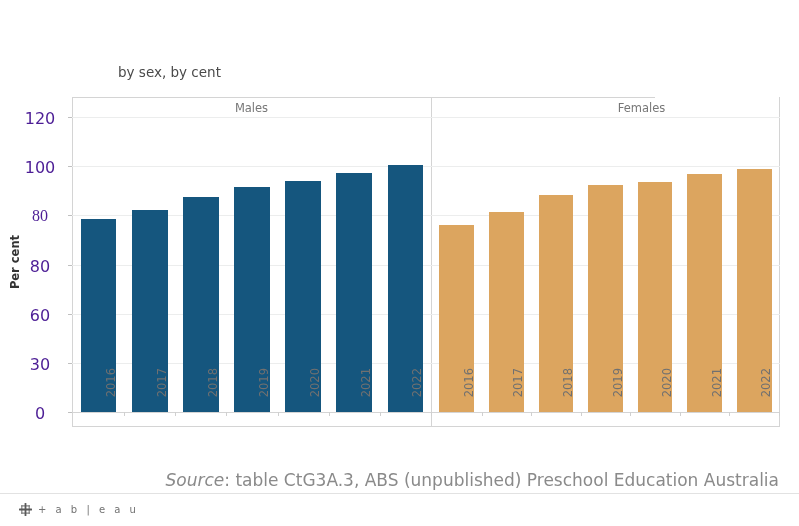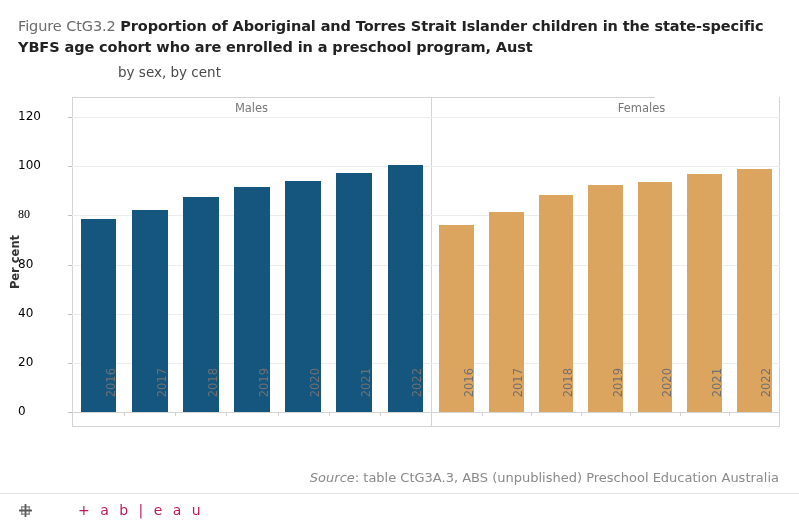--- a/index.html
+++ b/index.html
@@ -120,23 +120,23 @@
     width: 708px;
     height: 1px;
     background: #eceded;
   }
 
   
   .y-tick {
     position: absolute;
     right: 0;
     width: 44px;
-    text-align: left;
-    font-size: 12px;
-    color: #000000;
+    text-align: center;
+    font-size: 16px;
+    color: #4c1d95;
     transform: translateY(-8px);
   }
   .y-tick-mark {
     position: absolute;
     left: 68px;
     width: 4px;
     height: 1px;
     background: #c0c0c0;
   }
   .y-axis-title {
@@ -184,21 +184,21 @@
     width: 1px;
     height: 4px;
     background: #d0d0d0;
   }
 
   
   .source {
     position: absolute;
     right: 20px;
     top: 470px;
-    font-size: 13px;
+    font-size: 17px;
     color: #8a8a8a;
   }
   .source em { font-style: italic; }
 
   
   .footer {
     position: absolute;
     left: 0;
     top: 493px;
     width: 799px;
@@ -213,38 +213,31 @@
     display: flex;
     align-items: center;
     gap: 5px;
   }
   .tableau-mark {
     width: 15px;
     height: 15px;
     position: relative;
   }
   .tableau-word {
-    font-size: 14px;
+    font-size: 10px;
     letter-spacing: 3px;
-    color: #be185d;
+    color: #737373;
     font-family: "DejaVu Sans", "Liberation Sans", sans-serif;
-    margin-left: 40px;
   }
 </style>
 </head>
 <body>
 
 <div id="viz">
 
-  <div class="title-block">
-    <div class="title-line">
-      <span class="fig-label">Figure CtG3.2</span>
-      <span class="title-strong">Proportion of Aboriginal and Torres Strait Islander children in the state-specific YBFS age cohort who are enrolled in a preschool program, Aust</span>
-    </div>
-  </div>
   <div class="subtitle">by sex, by cent</div>
 
   <div class="axis-left-line"></div>
   <div class="axis-bottom-line"></div>
   <div class="frame-right"></div>
   <div class="panel-divider"></div>
   <div class="tick-row-line"></div>
 
   <div class="header-band">
     <div class="panel-header males">Males</div>
@@ -255,23 +248,23 @@
       <div class="gridline" style="top: 362.833px;"></div>
       <div class="gridline" style="top: 313.667px;"></div>
       <div class="gridline" style="top: 264.5px;"></div>
       <div class="gridline" style="top: 215.333px;"></div>
       <div class="gridline" style="top: 166.167px;"></div>
       <div class="gridline" style="top: 117px;"></div>
     </div>
   <div id="yticks">
       <div class="y-tick" style="left: 18px; top: 412px; position: absolute;">0</div>
       <div class="y-tick-mark" style="top: 412px;"></div>
-      <div class="y-tick" style="left: 18px; top: 362.833px; position: absolute;">20</div>
+      <div class="y-tick" style="left: 18px; top: 362.833px; position: absolute;">30</div>
       <div class="y-tick-mark" style="top: 362.833px;"></div>
-      <div class="y-tick" style="left: 18px; top: 313.667px; position: absolute;">40</div>
+      <div class="y-tick" style="left: 18px; top: 313.667px; position: absolute;">60</div>
       <div class="y-tick-mark" style="top: 313.667px;"></div>
       <div class="y-tick" style="left: 18px; top: 264.5px; position: absolute;">80</div>
       <div class="y-tick-mark" style="top: 264.5px;"></div>
       <div class="y-tick" style="left: 18px; top: 215.333px; position: absolute; font-family: Liberation Serif, serif;">80</div>
       <div class="y-tick-mark" style="top: 215.333px;"></div>
       <div class="y-tick" style="left: 18px; top: 166.167px; position: absolute;">100</div>
       <div class="y-tick-mark" style="top: 166.167px;"></div>
       <div class="y-tick" style="left: 18px; top: 117px; position: absolute;">120</div>
       <div class="y-tick-mark" style="top: 117px;"></div>
     </div>

